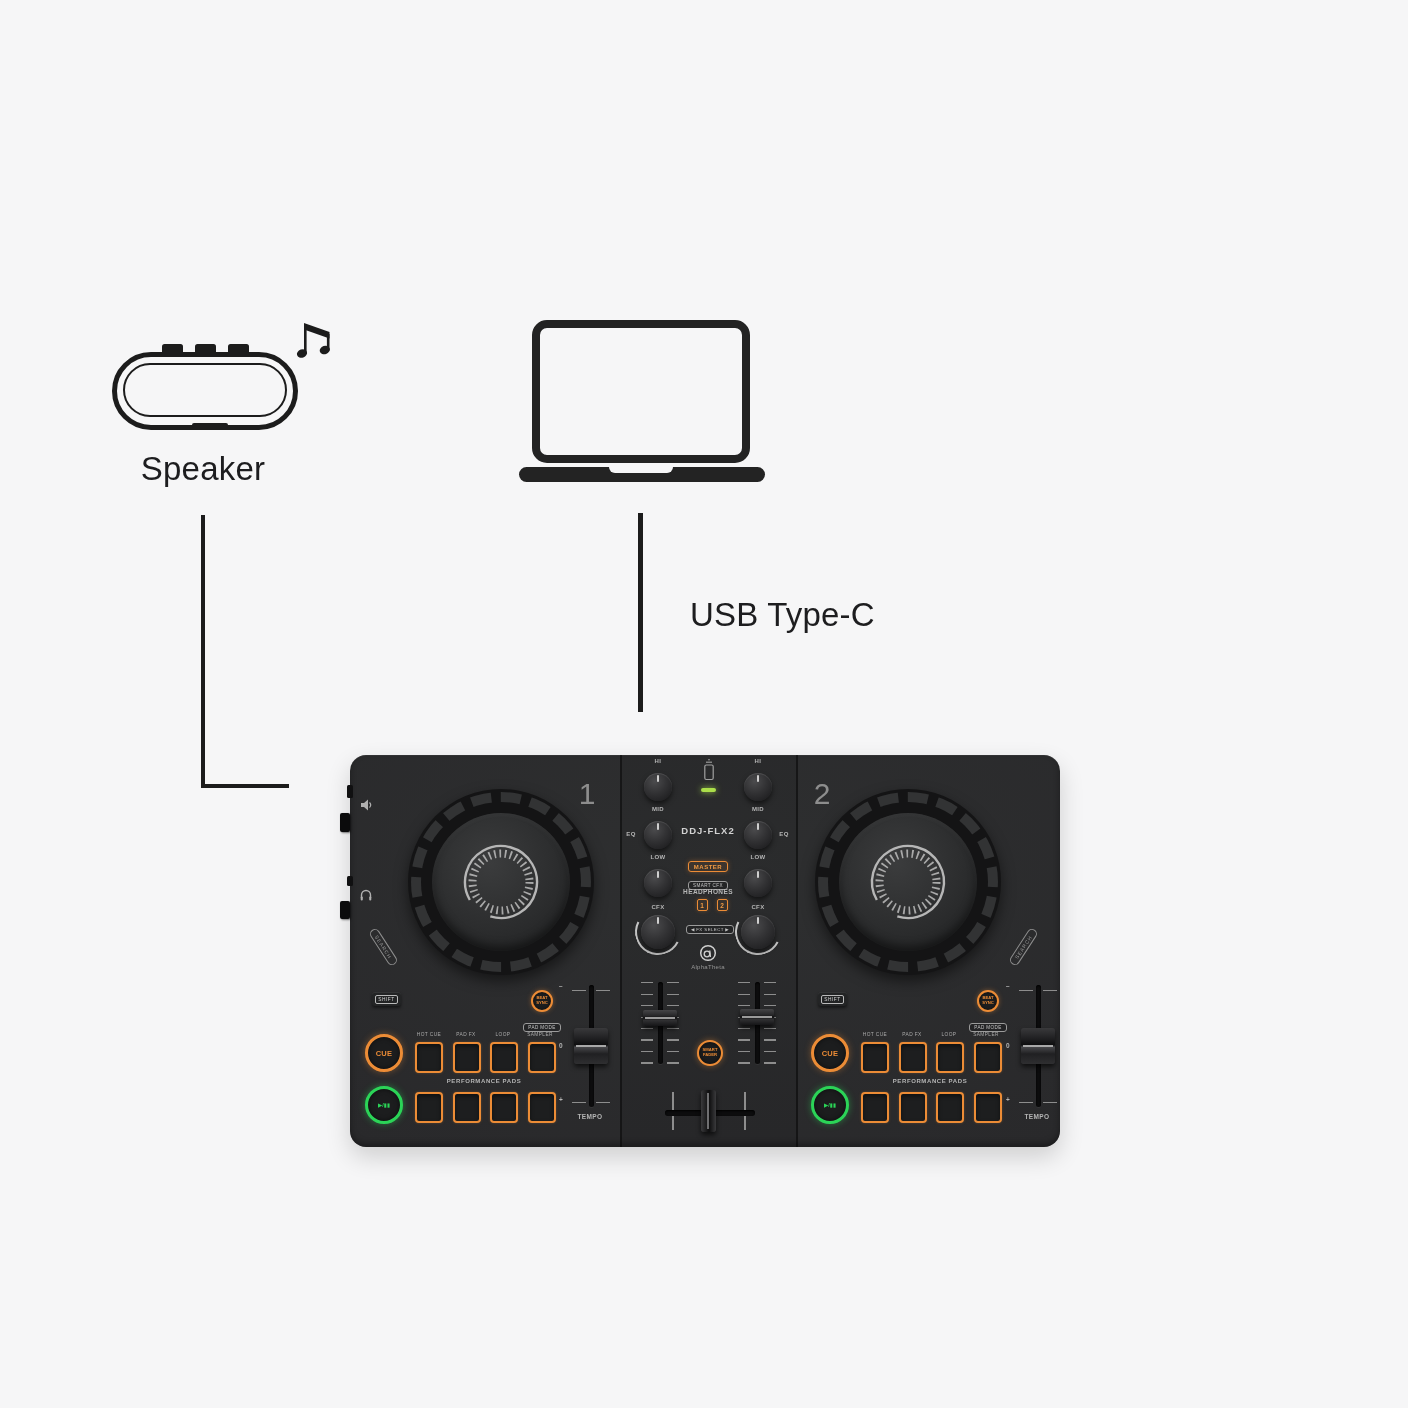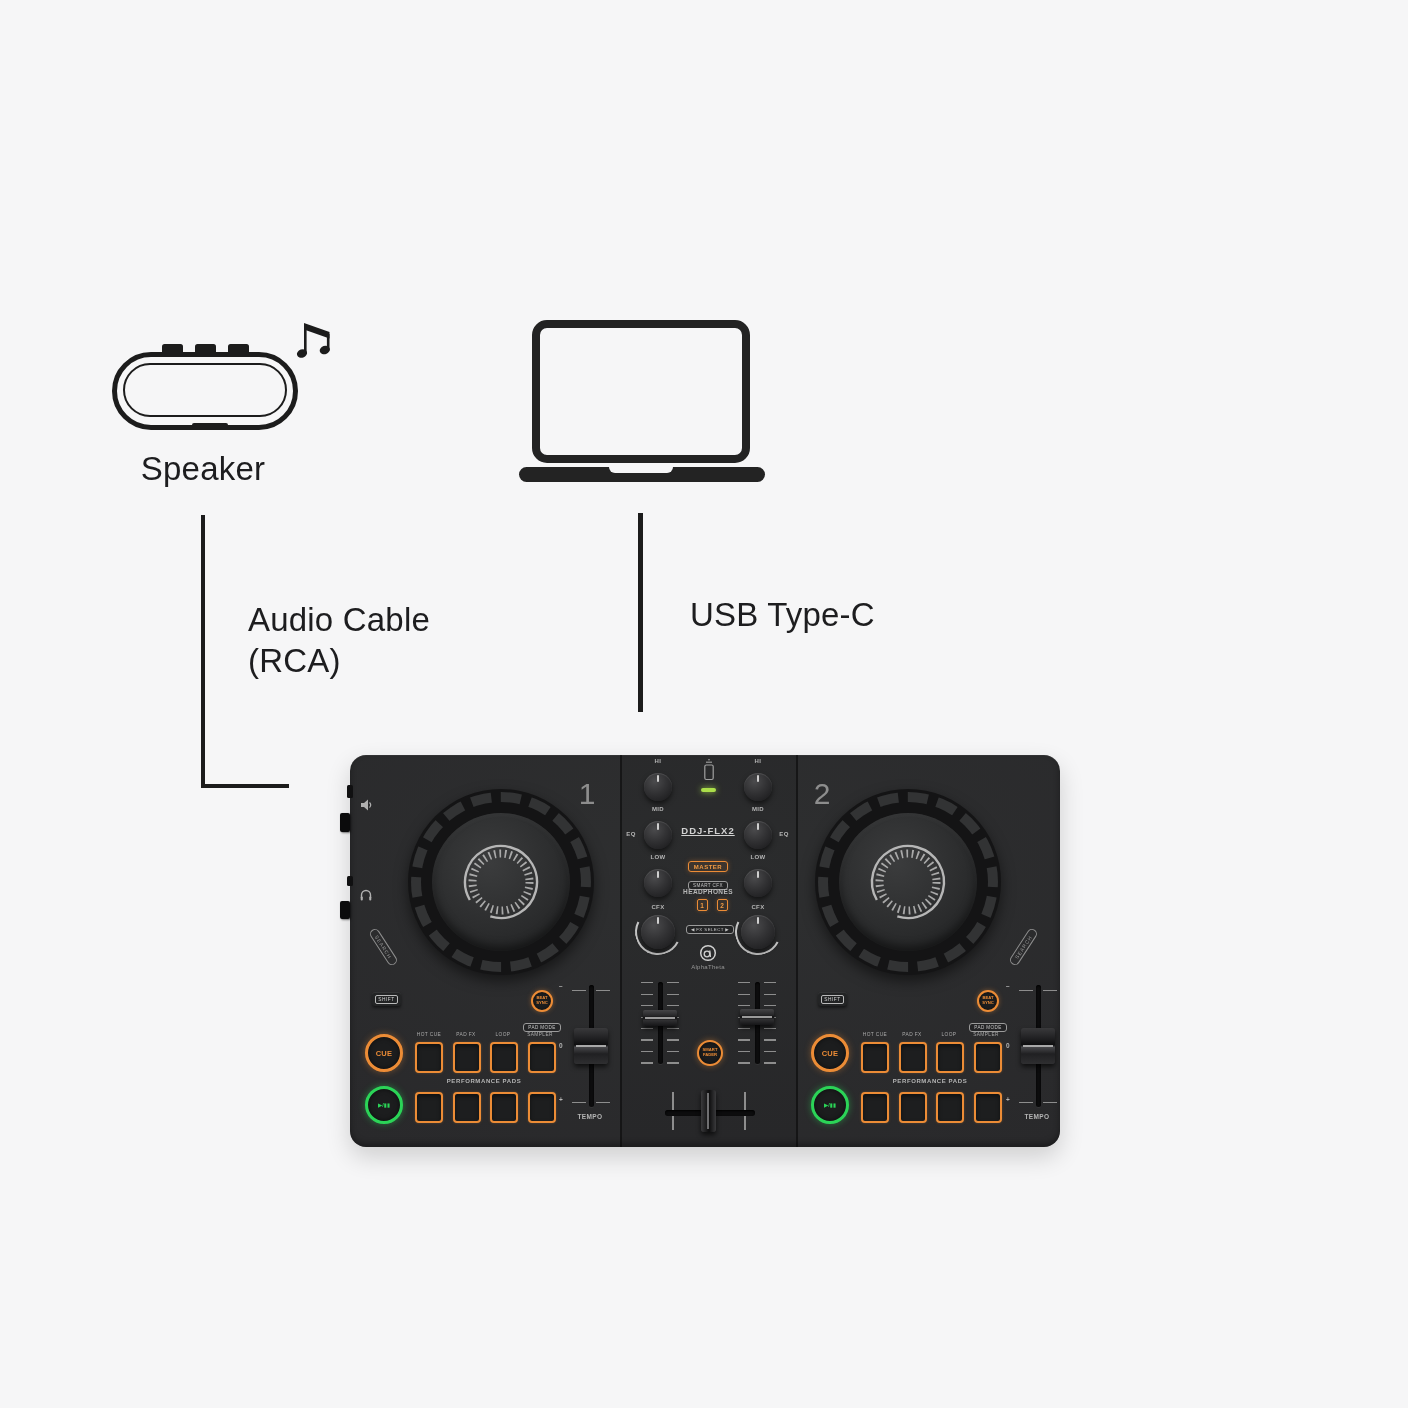--- a/index.html
+++ b/index.html
@@ -123,24 +123,20 @@
 
   <div>
     <div class="laptop-screen"></div>
     <div class="laptop-base"></div>
     <div class="laptop-notch"></div>
   </div>
 
   <div class="cable-audio"></div>
   <div class="cable-usb"></div>
 
-  <div class="abs" style="left:248px;top:599px;">
-    <div class="big-label" style="line-height:41px;">Audio Cable</div>
-    <div class="big-label" style="line-height:41px;">(RCA)</div>
-  </div>
   <div class="abs big-label" style="left:690px;top:596px;">USB Type-C</div>
 
   <div class="controller">
 
     <div class="edge-nub" style="left:-3px;top:30px;height:13px;"></div>
     <svg class="abs" style="left:10px;top:44px;" width="13" height="12" viewBox="0 0 13 12">
       <polygon points="1,4 4,4 8,0.5 8,11.5 4,8 1,8" fill="#b0b0b0"></polygon>
       <path d="M9.5,3.5 a3.6,3.6 0 0 1 0,5" stroke="#b0b0b0" stroke-width="1.2" fill="none"></path>
     </svg>
     <div class="edge-knob" style="left:-10px;top:58px;height:19px;"></div>
@@ -202,21 +198,21 @@
     <div class="knob sm" style="left:294px;top:114px;"></div>
     <div class="knob sm" style="left:394px;top:114px;"></div>
 
     <div class="ctext" style="left:288px;top:149px;width:40px;">CFX</div>
     <div class="ctext" style="left:388px;top:149px;width:40px;">CFX</div>
     <div class="cfx-arc" style="left:285px;top:154px;"></div>
     <div class="cfx-arc" style="left:385px;top:154px;"></div>
     <div class="knob lg" style="left:291px;top:160px;"></div>
     <div class="knob lg" style="left:391px;top:160px;"></div>
 
-    <div class="ctext model-text" style="left:318px;top:70px;width:80px;text-decoration:underline;">DDJ-FLX2</div>
+    <div class="ctext model-text" style="left:318px;top:70px;width:80px;">DDJ-FLX2</div>
 
     <div class="abs" style="left:318px;top:99px;width:80px;text-align:center;">
       <span class="master-box" style="position:relative;">MASTER</span>
     </div>
     <div class="abs" style="left:318px;top:118px;width:80px;text-align:center;">
       <span class="pill" style="position:relative;">SMART CFX</span>
     </div>
     <div class="ctext" style="left:318px;top:133px;width:80px;font-size:6.5px;">HEADPHONES</div>
     <div class="hpcue" style="left:346.5px;top:144px;">1</div>
     <div class="hpcue" style="left:366.5px;top:144px;">2</div>

